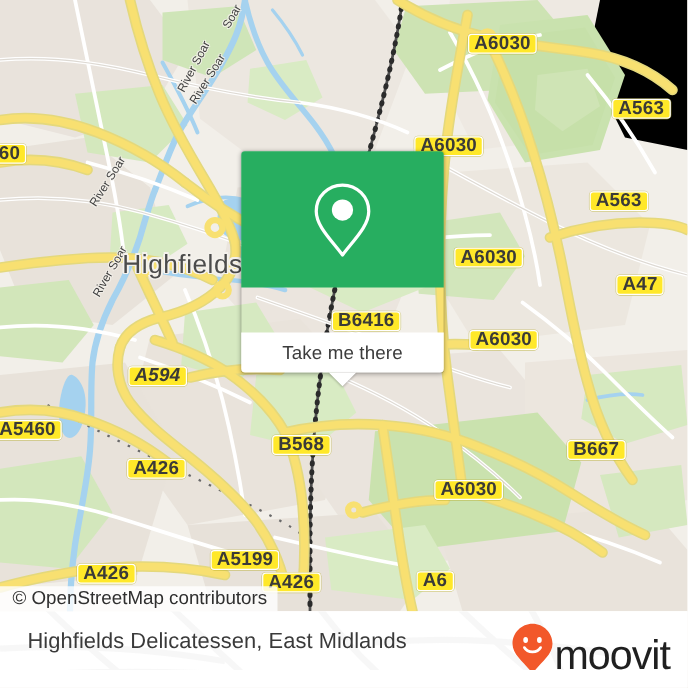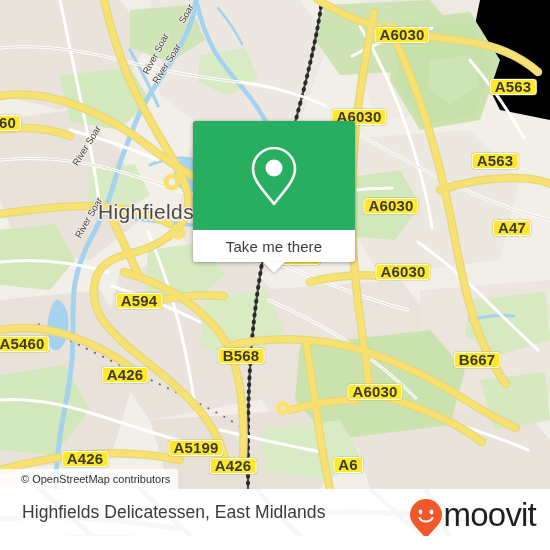--- a/index.html
+++ b/index.html
@@ -67,22 +67,22 @@
   }
 
   
   #attribution {
     position: absolute;
     left: 0;
     bottom: 0;
     background: rgba(255,255,255,.80);
     color: #2f2f2f;
     font-family: "Liberation Sans", sans-serif;
-    font-size: 11px;
-    padding: 3px 8px 3px 21px;
+    font-size: 15px;
+    padding: 3px 8px 3px 10px;
     line-height: 14px;
     white-space: nowrap;
     border-top-right-radius: 2px;
   }
 
   
   #popup {
     position: absolute;
     left: 193px;
     top: 121px;
@@ -106,20 +106,21 @@
     background: #ffffff;
     border-bottom-left-radius: 3px;
     border-bottom-right-radius: 3px;
     display: flex;
     align-items: center;
     justify-content: center;
     color: #3c3c3c;
     font-family: "Liberation Sans", sans-serif;
     font-size: 15px;
     letter-spacing: .1px;
+    margin-top: 36px;
   }
   #popup-tail {
     position: absolute;
     left: 50%;
     bottom: -11px;
     margin-left: -11px;
     width: 0; height: 0;
     border-left: 11px solid transparent;
     border-right: 11px solid transparent;
     border-top: 11px solid #ffffff;
@@ -150,21 +151,21 @@
     font-family: "Liberation Sans", sans-serif;
     font-size: 17.5px;
     letter-spacing: .05px;
     white-space: nowrap;
     z-index: 2;
   }
   #brand {
     position: relative;
     margin-right: 14px;
     display: flex;
-    align-items: flex-start;
+    align-items: flex-end;
     z-index: 2;
     margin-top: 12px;
   }
   #brand-text {
     color: #1f1f1f;
     font-family: "Liberation Sans", sans-serif;
     font-size: 33px;
     font-weight: normal;
     letter-spacing: -.8px;
     line-height: 33px;
@@ -369,21 +370,21 @@
 
     <div id="shields">
         <div class="shield" style="left: 402px; top: 35px;">A6030</div>
         <div class="shield" style="left: 513px; top: 87px;">A563</div>
         <div class="shield" style="left: 359px; top: 117px;">A6030</div>
         <div class="shield" style="left: 495px; top: 161px;">A563</div>
         <div class="shield" style="left: 391px; top: 206px;">A6030</div>
         <div class="shield" style="left: 512px; top: 228px;">A47</div>
         <div class="shield" style="left: 403px; top: 272px;">A6030</div>
         <div class="shield" style="left: 293px; top: 257px;">B6416</div>
-        <div class="shield" style="left: 139px; top: 301px;">A594</div>
+        <div class="shield" style="left: 126px; top: 301px; font-style: italic;">A594</div>
         <div class="shield" style="left: 22px; top: 344px;">A5460</div>
         <div class="shield" style="left: 241px; top: 356px; text-align: right;">B568</div>
         <div class="shield" style="left: 477px; top: 360px;">B667</div>
         <div class="shield" style="left: 125px; top: 375px;">A426</div>
         <div class="shield" style="left: 375px; top: 392px;">A6030</div>
         <div class="shield" style="left: 85px; top: 459px;">A426</div>
         <div class="shield" style="left: 196px; top: 448px;">A5199</div>
         <div class="shield" style="left: 336px; top: 465px; margin-left: 12px;">A6</div>
         <div class="shield" style="left: 2px; top: 123px;">A60</div>
         <div class="shield" style="left: 233px; top: 466px;">A426</div>

